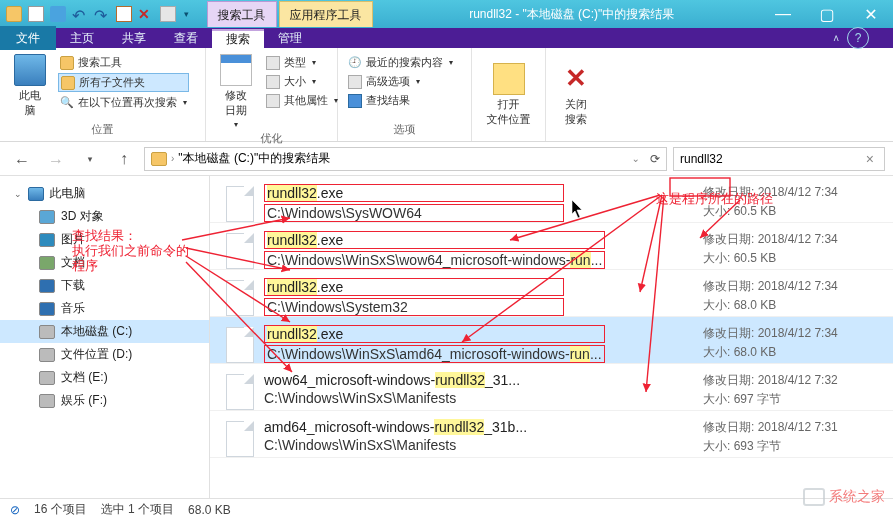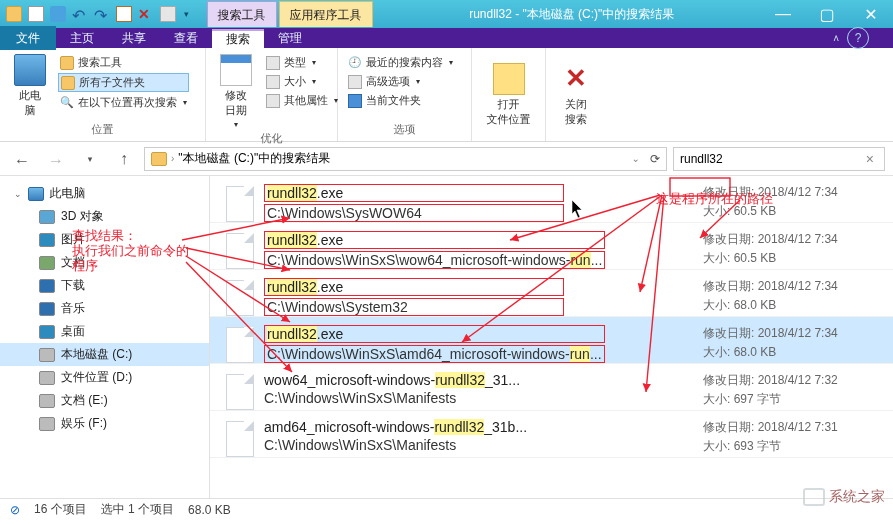--- a/index.html
+++ b/index.html
@@ -79,21 +79,21 @@
 
 .i-monitor { background: linear-gradient(#6fb8e8,#3a7fbd); border: 1px solid #2b6aa0; border-radius: 2px; }
 .i-folder { background: #f6c667; border:1px solid #caa143; border-radius: 2px; }
 .i-yellow { background:#ffe082; border:1px solid #d6b24c; }
 .i-redx { color:#c62828; font-weight:bold; font-size:14px; display:flex; align-items:center; justify-content:center; }
 
 
 .listpane::-webkit-scrollbar { width: 16px; }
 
 
-.wm { position: absolute; right: 8px; bottom: 18px; color: #7f1d1d; font-size: 14px; display: flex; align-items: center; gap: 4px; opacity: 0.7; }
+.wm { position: absolute; right: 8px; bottom: 18px; color: #ef4444; font-size: 14px; display: flex; align-items: center; gap: 4px; opacity: 0.7; }
 .wm .house { width: 22px; height: 18px; border: 2px solid #c6ccd1; border-radius: 3px; position: relative; }
 </style>
 </head>
 <body>
 
 <div class="titlebar">
   <div class="qat">
     <span class="ico i-folder"></span>
     <span class="ico" style="background:#fff;border:1px solid #999"></span>
     <span class="ico" style="background:#4aa3df;border-radius:2px"></span>
@@ -193,21 +193,21 @@
           <span>最近的搜索内容</span>
           <span style="font-size:8px;margin-left:2px">▾</span>
         </div>
       <div class="smallitem">
           <span class="sico" style="background:#e6e6e6;border:1px solid #aaa"></span>
           <span>高级选项</span>
           <span style="font-size:8px;margin-left:2px">▾</span>
         </div>
       <div class="smallitem">
           <span class="sico" style="background:#4a90d9;border:1px solid #2b6aa0"></span>
-          <span>当前文件夹</span>
+          <span>查找结果</span>
         </div>
     </div>
     <div class="glabel">选项</div>
   </div>
 
   <div class="rgroup" style="width:74px;border-right:1px solid #e3e3e3">
     <div class="bigbtn" style="margin:auto">
       <span class="bigico i-yellow"></span>
       <span style="white-space:pre-line;text-align:center">打开
 文件位置</span>
@@ -266,25 +266,20 @@
         <div class="navitem">
           <span style="width:9px"></span>
           <span class="nico" style="background:#2e6fb0;border:1px solid #888;border-radius:2px"></span>
           <span>下载</span>
         </div>
         <div class="navitem">
           <span style="width:9px"></span>
           <span class="nico" style="background:#2e6fb0;border:1px solid #888;border-radius:2px"></span>
           <span>音乐</span>
         </div>
-        <div class="navitem">
-          <span style="width:9px"></span>
-          <span class="nico" style="background:#2e8bbd;border:1px solid #888;border-radius:2px"></span>
-          <span>桌面</span>
-        </div>
         <div class="navitem sel">
           <span style="width:9px"></span>
           <span class="nico" style="background:#bbb;border:1px solid #888;border-radius:2px"></span>
           <span>本地磁盘 (C:)</span>
         </div>
         <div class="navitem">
           <span style="width:9px"></span>
           <span class="nico" style="background:#bbb;border:1px solid #888;border-radius:2px"></span>
           <span>文件位置 (D:)</span>
         </div>

